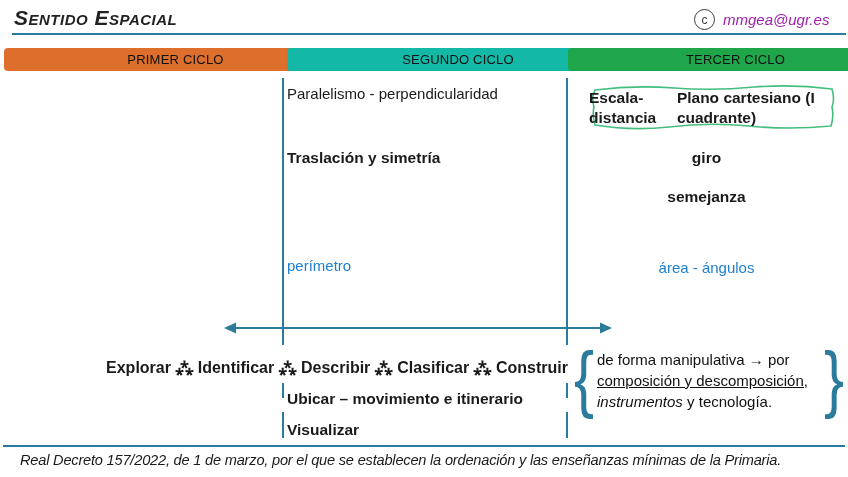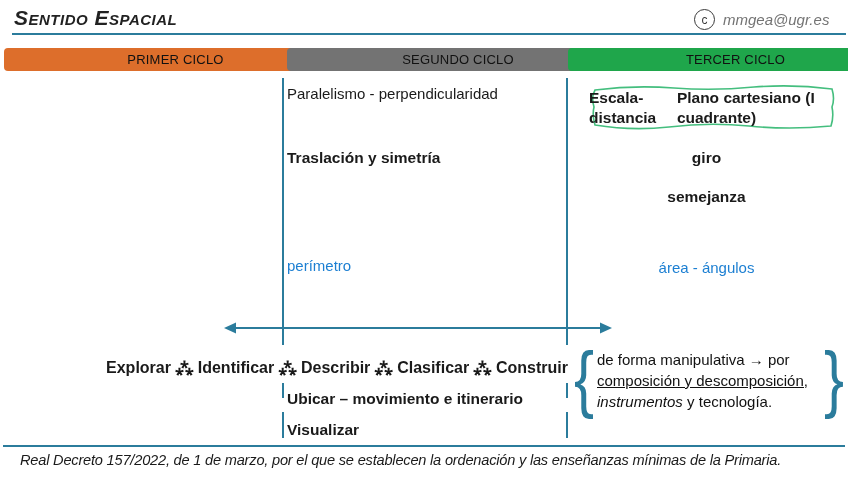--- a/index.html
+++ b/index.html
@@ -24,30 +24,30 @@
     color:#222;
     font-weight:700;
   }
   .title-rule{left:12px;top:33px;width:834px;height:2px;background:#2b7c9c;}
   .copy-wrap{left:694px;top:9px;display:flex;align-items:center;gap:8px;}
   .copy-icon{
     width:19px;height:19px;border:1.4px solid #3a3a3a;border-radius:50%;
     display:flex;align-items:center;justify-content:center;
     font-size:12px;color:#3a3a3a;line-height:1;
   }
-  .copy-text{font-style:italic;font-size:15px;color:#737373;}
+  .copy-text{font-style:italic;font-size:15px;color:#a21caf;}
 
   
   .bar{
     top:48px;height:23px;border-radius:4px;
     display:flex;align-items:center;justify-content:center;
     font-size:13px;font-weight:500;color:#111;letter-spacing:.2px;padding-left:32px;
   }
   .bar-primer {left:4px;  width:279px;background:#dd6e2b;}
-  .bar-segundo{left:287px;width:278px;background:#737373;}
+  .bar-segundo{left:287px;width:278px;background:#14b8a6;}
   .bar-tercer {left:568px;width:271px;background:#1fa64b;}
 
   
   .lines{left:0;top:0;width:848px;height:477px;pointer-events:none;}
 
   
   .mid{left:287px;width:278px;}
   .right-col{left:568px;width:277px;text-align:center;}
   .t-reg{font-size:15px;font-weight:400;}
   .t-bold{font-size:15.5px;font-weight:700;}

